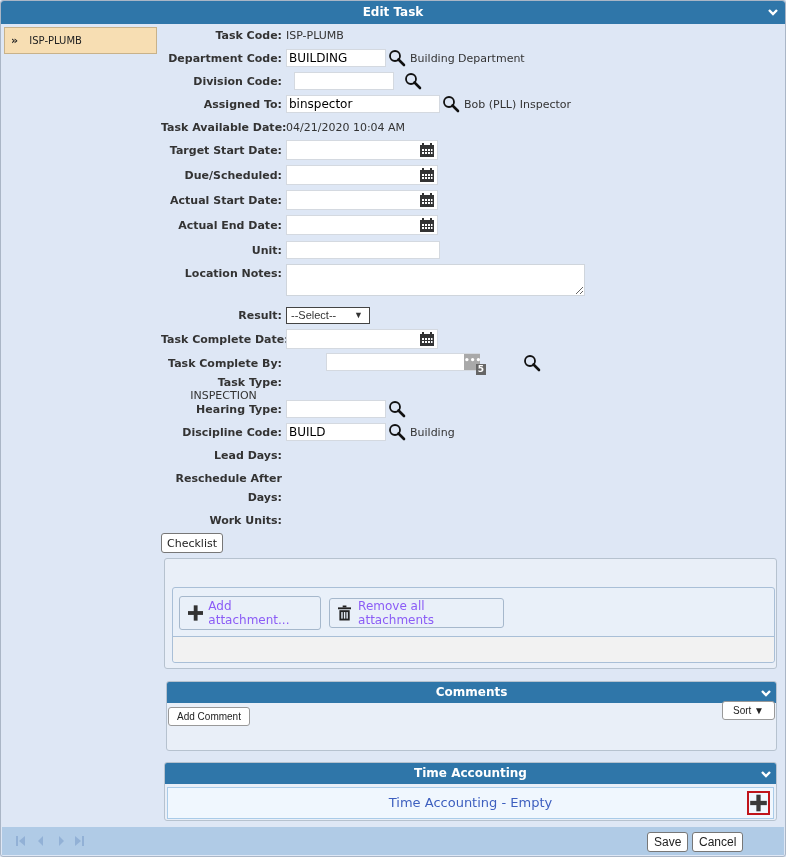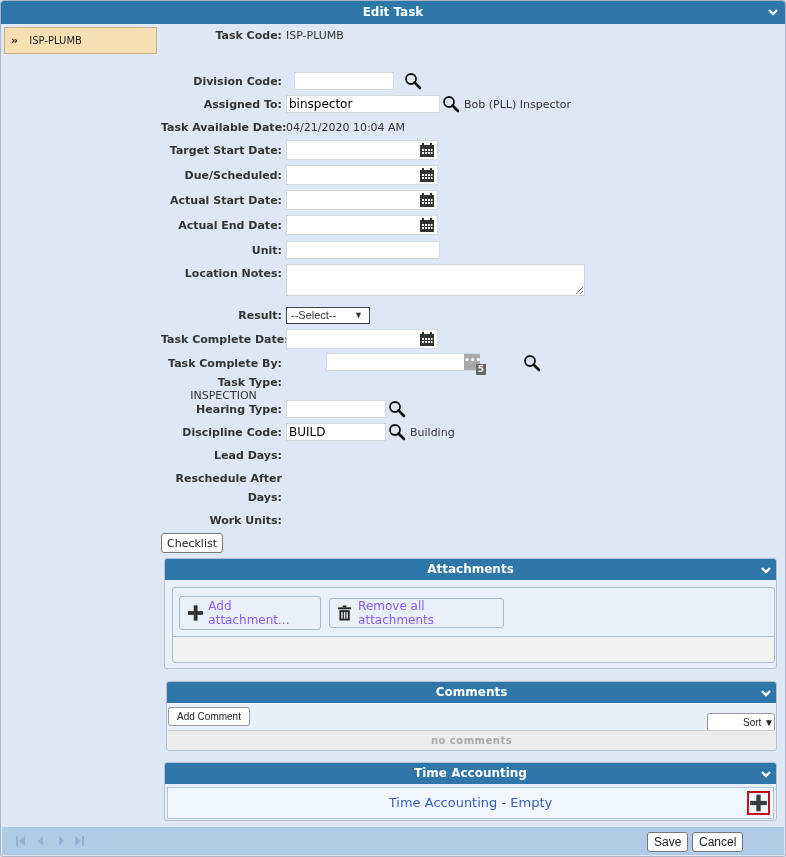--- a/index.html
+++ b/index.html
@@ -134,20 +134,29 @@
   <div class="sidebar-item">
     <span class="arrows">»</span>
     <span>ISP-PLUMB</span>
   </div>
 
   <div class="row" style="top:24px;">
     <span class="lbl">Task Code:</span>
     <span class="val">ISP-PLUMB</span>
   </div>
 
+  <div class="row" style="top:47px;">
+    <span class="lbl">Department Code:</span>
+    <input class="txt" style="width: 100px;" value="BUILDING">
+    <svg class="icon-btn" viewBox="0 0 18 18">
+        <circle cx="7" cy="7" r="5" stroke="#111" stroke-width="1.8" fill="none"></circle>
+        <path d="M10.5 10.5 L16 16" stroke="#111" stroke-width="2.6" stroke-linecap="round"></path>
+      </svg>
+    <span class="desc">Building Department</span>
+  </div>
 
   <div class="row" style="top:70px;gap:8px;">
     <span class="lbl">Division Code:</span>
     <input class="txt" style="width: 100px;" value="">
     <svg class="icon-btn" viewBox="0 0 18 18">
         <circle cx="7" cy="7" r="5" stroke="#111" stroke-width="1.8" fill="none"></circle>
         <path d="M10.5 10.5 L16 16" stroke="#111" stroke-width="2.6" stroke-linecap="round"></path>
       </svg>
   </div>
 
@@ -342,26 +351,20 @@
     <span class="lbl">Days:</span>
   </div>
 
   <div class="row" style="top:509px;">
     <span class="lbl">Work Units:</span>
   </div>
 
   <button class="btn-checklist">Checklist</button>
 
   <div class="panel" style="left:163px; top:557px; width:613px; height:111px;">
-    <div class="panel-header">
-      <span>Attachments</span>
-      <svg class="chev" viewBox="0 0 10 10">
-          <path d="M1 3 L5 7 L9 3" stroke="#fff" stroke-width="2.4" fill="none"></path>
-        </svg>
-    </div>
     <div class="att-body">
       <div class="att-btn" style="left:6px; width:142px;">
         <svg width="16" height="16" viewBox="0 0 16 16" style="margin-right:5px;">
             <rect x="6" y="0" width="4" height="16" fill="#333"></rect>
             <rect x="0" y="6" width="16" height="4" fill="#333"></rect>
           </svg>
         <span>Add attachment...</span>
       </div>
       <div class="att-btn" style="left:156px; width:175px; height:30px; top:10px;">
         <svg width="14" height="16" viewBox="0 0 14 16" style="margin-right:7px;">
@@ -381,22 +384,21 @@
   </div>
 
   <div class="panel" style="left:165px; top:680px; width:611px; height:70px; background:#e9eff8;">
     <div class="panel-header">
       <span>Comments</span>
       <svg class="chev" viewBox="0 0 10 10">
           <path d="M1 3 L5 7 L9 3" stroke="#fff" stroke-width="2.4" fill="none"></path>
         </svg>
     </div>
     <div class="small-btn" style="left:1px; top:25px; width:82px;">Add Comment</div>
-    <div class="small-btn" style="right:1px; top:31px; width:68px;text-align:right;">Sort ▼</div>
-    <div class="no-comments">no comments</div>
+    <div class="small-btn" style="right:1px; top:19px; width:53px;">Sort ▼</div>
   </div>
 
   <div class="panel" style="left:163px; top:761px; width:613px; height:59px; background:#e9eff8;">
     <div class="panel-header">
       <span>Time Accounting</span>
       <svg class="chev" viewBox="0 0 10 10">
           <path d="M1 3 L5 7 L9 3" stroke="#fff" stroke-width="2.4" fill="none"></path>
         </svg>
     </div>
     <div class="ta-body">

